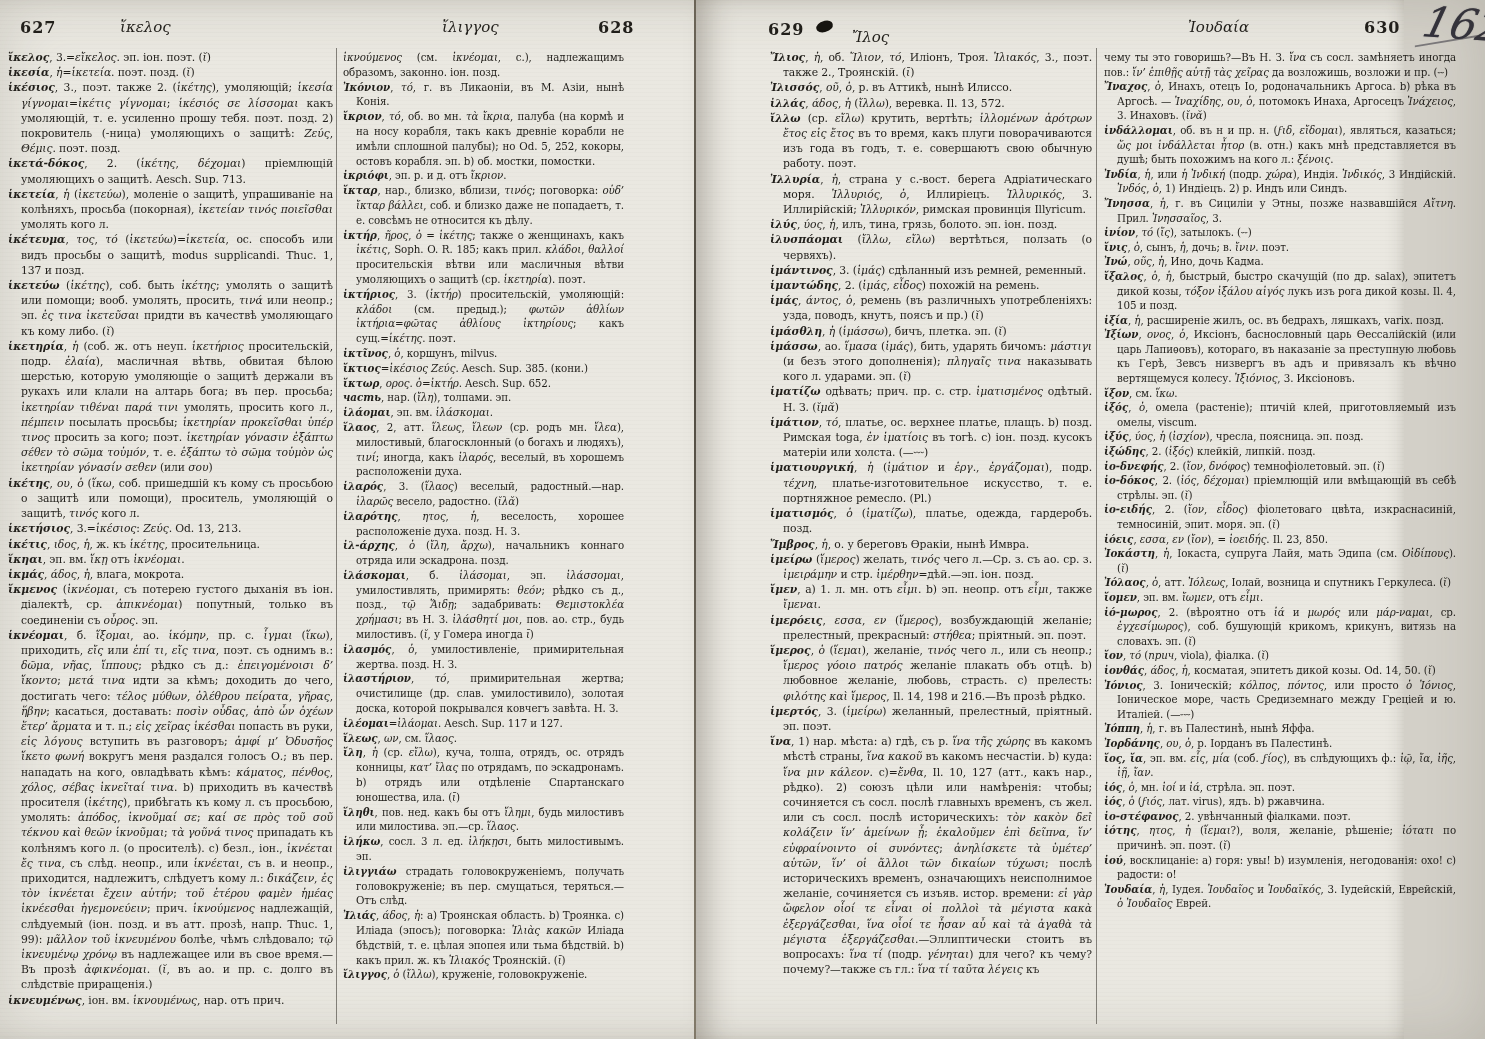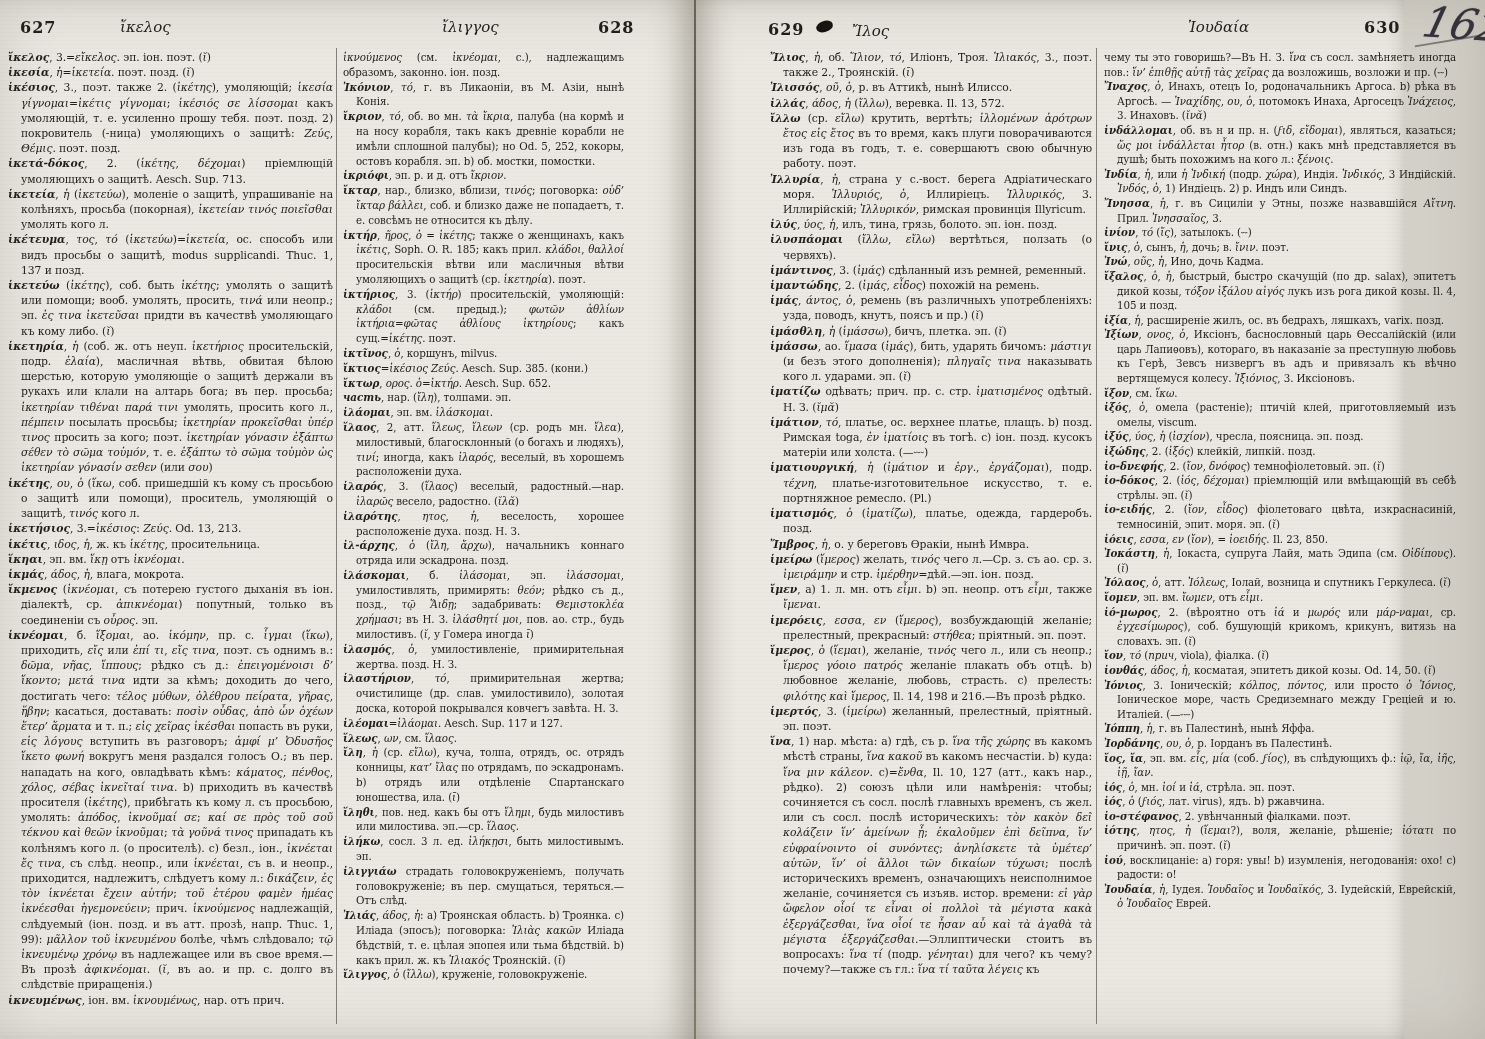--- a/index.html
+++ b/index.html
@@ -7,21 +7,21 @@
     width:1485px;height:1039px;overflow:hidden;position:relative;
     background:#d3d0c8;
     font-family:"DejaVu Serif","Liberation Serif",serif;
     color:#201e1a;
   }
   .page{
     position:absolute;top:0;height:1039px;
     background:#eae8e1;
     background-image:repeating-linear-gradient(180deg, rgba(0,0,0,0.016) 0 1px, rgba(0,0,0,0) 1px 4px);
   }
-  #page-left{left:0;width:694px;box-shadow:inset -28px 0 32px -18px rgba(70,62,48,.38);}
+  #page-left{left:0;width:694px;box-shadow:inset -28px 0 32px -18px rgba(70,62,48,.38);padding-left:35px;}
   #page-right{left:696px;width:708px;box-shadow:inset 26px 0 30px -16px rgba(70,62,48,.33), inset -10px 0 18px -10px rgba(70,62,48,.25);}
   #gutter-line{
     position:absolute;left:694px;top:0;width:2px;height:1039px;
     background:linear-gradient(180deg,#6e675a,#4b463c 30%,#6e675a 70%,#857d6d);
   }
   .running-header span{position:absolute;white-space:nowrap;}
   .pagenum{font-size:16px;font-weight:bold;letter-spacing:1px;}
   .keyword{font-style:italic;font-size:15px;}
   .col{
     position:absolute;top:50px;height:986px;overflow:hidden;
@@ -66,21 +66,21 @@
     <span class="keyword" style="left:120px;top:18px;">ἴκελος</span>
     <span class="keyword" style="left:442px;top:18px;">ἴλιγγος</span>
     <span class="pagenum" style="left:598px;top:18px;">628</span>
   </div>
   <div class="vrule" id="vrule-left" style="left:336px;"></div>
 </div>
 
 <div class="page" id="page-right">
   <div class="running-header">
     <span class="pagenum" style="left:72px;top:20px;">629</span>
-    <span class="keyword" style="left:156px;top:22px;">Ἴλος</span>
+    <span class="keyword" style="left:156px;top:28px;">Ἴλος</span>
     <span class="keyword" style="left:492px;top:18px;">Ἰουδαία</span>
     <span class="pagenum" style="left:668px;top:18px;">630</span>
   </div>
   <div class="vrule" style="left:400px;"></div>
 </div>
 
 <div class="col col--c1" style="left:8px;width:325px;">
     <p class="entry"><b class="hw">ἴκελος</b><span>, 3.=<i>εἴκελος</i>. эп. іон. поэт. (<i>ῐ</i>)</span></p>
     <p class="entry"><b class="hw">ἰκεσία</b><span>, <i>ἡ</i>=<i>ἱκετεία</i>. поэт. позд. (<i>ῐ</i>)</span></p>
     <p class="entry"><b class="hw">ἱκέσιος</b><span>, 3., поэт. также 2. (<i>ἱκέτης</i>), умоляющій; <i>ἱκεσία γίγνομαι</i>=<i>ἱκέτις γίγνομαι</i>; <i>ἱκέσιός σε λίσσομαι</i> какъ умоляющій, т. е. усиленно прошу тебя. поэт. позд. 2) покровитель (-ница) умоляющихъ о защитѣ: <i>Ζεύς</i>, <i>Θέμις</i>. поэт. позд.</span></p>

